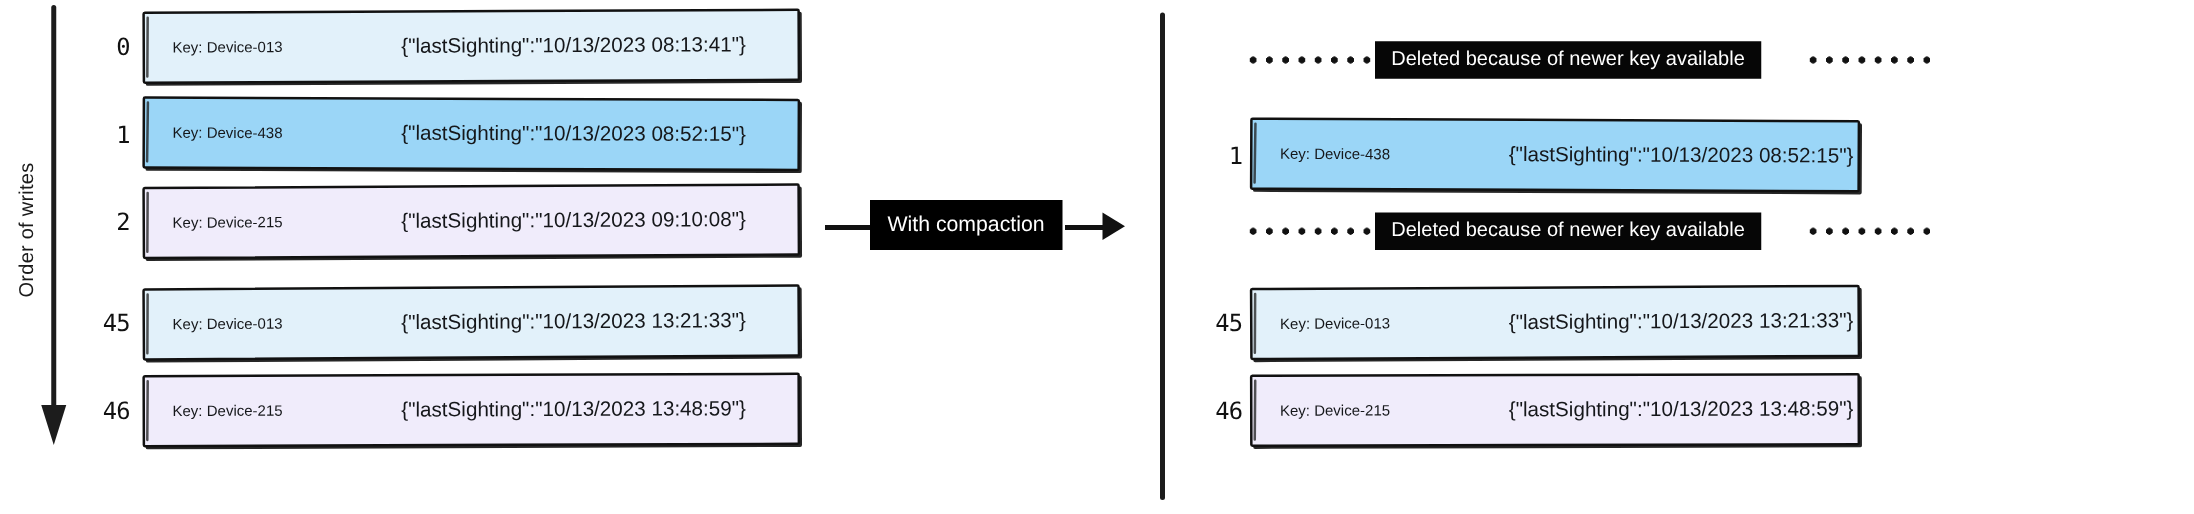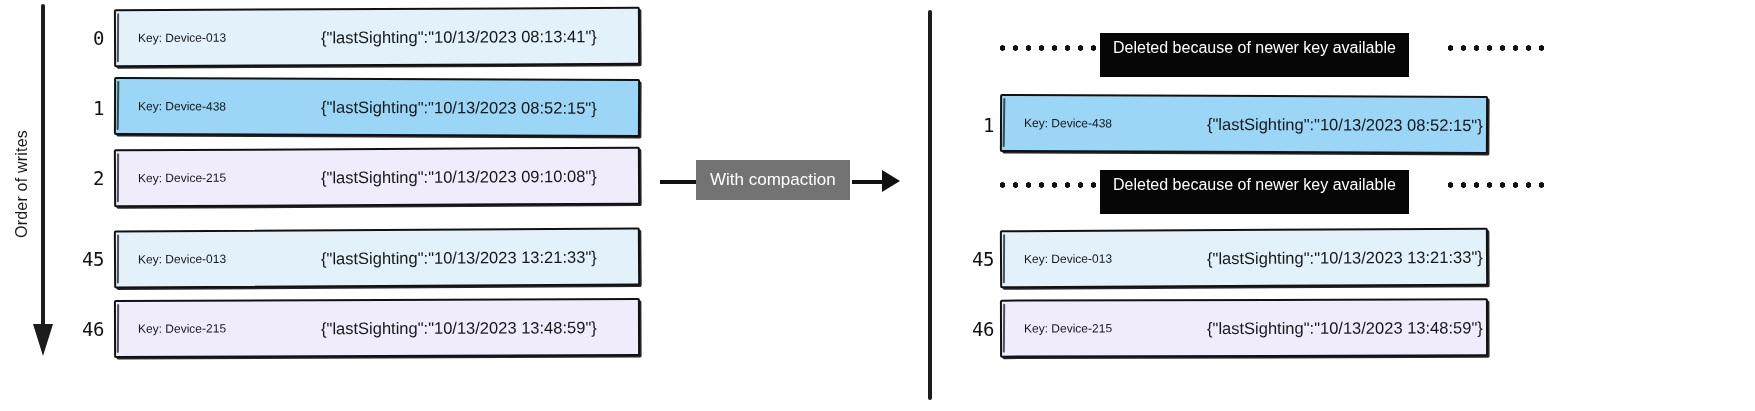--- a/index.html
+++ b/index.html
@@ -100,21 +100,21 @@
     height: 4px;
     background: #111111;
   }
   #compaction-pill {
     position: absolute;
     left: 36px;
     top: 0;
     height: 40px;
     line-height: 40px;
     padding: 0 14px;
-    background: #737373;
+    background: #000000;
     color: #ffffff;
     font-size: 17px;
     white-space: nowrap;
   }
   #arrow-head {
     position: absolute;
     top: 10px;
     width: 0; height: 0;
     border-top: 11px solid transparent;
     border-bottom: 11px solid transparent;
@@ -129,21 +129,21 @@
     height: 390px;
     background: #1c1c1c;
     border-radius: 2px;
   }
 
   
   .deleted-banner { position: absolute; height: 30px; }
   .deleted-pill {
     position: absolute;
     top: 0;
-    height: 44px;
+    height: 30px;
     line-height: 30px;
     padding: 0 13px;
     background: #060606;
     color: #ffffff;
     font-size: 16px;
     white-space: nowrap;
   }
   .dots {
     position: absolute;
     top: 12px;

